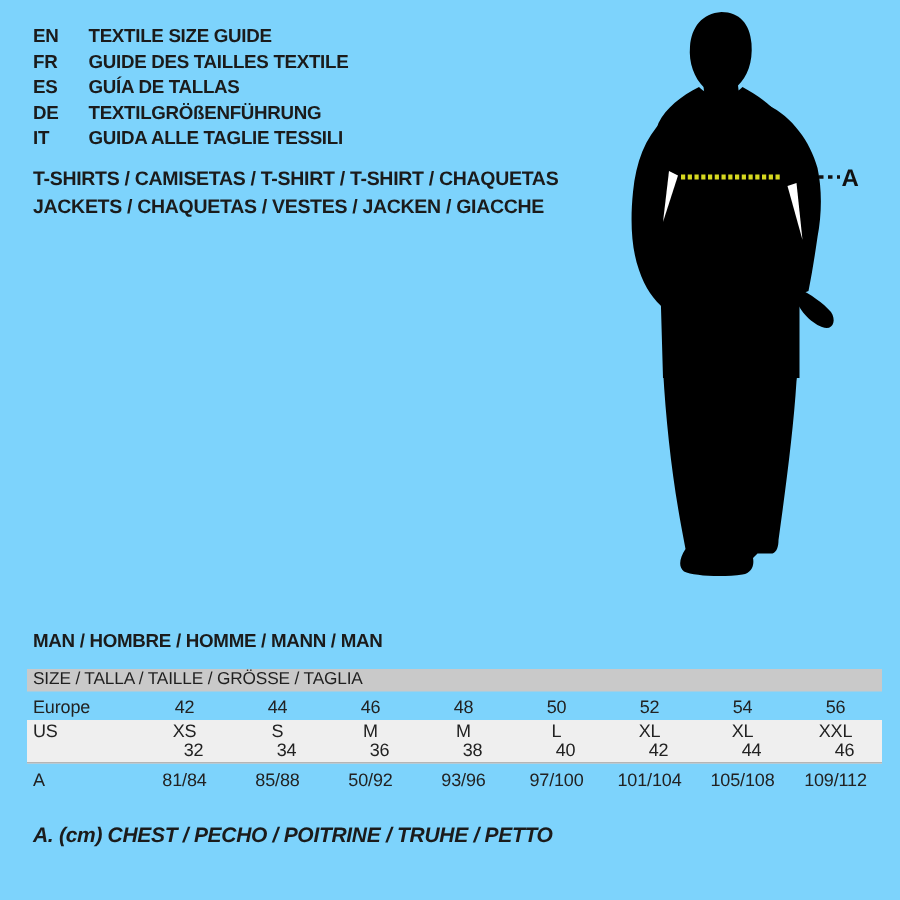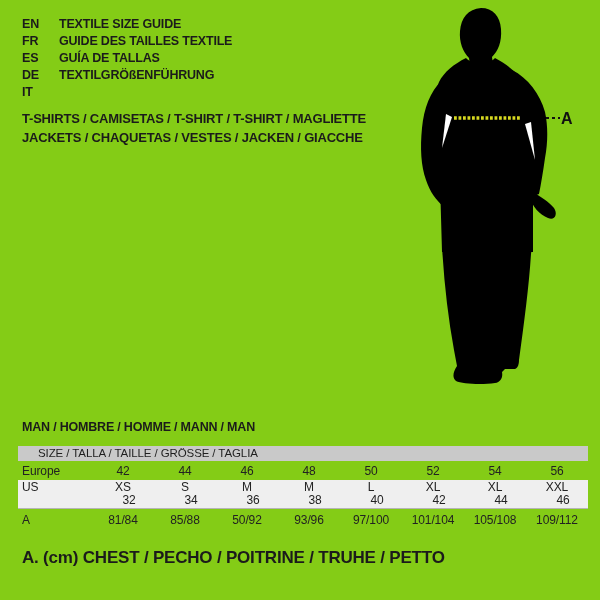--- a/index.html
+++ b/index.html
@@ -1,42 +1,42 @@
 <!DOCTYPE html>
 <html><head>
 <meta charset="utf-8">
 <style>
   html,body{margin:0;padding:0;background:#fff;}
   .canvas{
-    position:relative;width:600px;height:600px;background:#84cc16;overflow:hidden;
+    position:relative;width:600px;height:600px;background:#7dd3fc;overflow:hidden;
     font-family:"Liberation Sans",sans-serif;color:#1b1b1b;
   }
   
   .lang{position:absolute;left:22px;top:16px;font-weight:bold;font-size:12.5px;line-height:17px;letter-spacing:-0.2px;}
   .lang-row{display:flex;}
   .lang-code{width:37px;}
   
   .cats{position:absolute;left:22px;top:109px;font-weight:bold;font-size:13px;line-height:19px;letter-spacing:-0.2px;}
   
   .figure{position:absolute;left:402px;top:2px;width:172px;height:392px;}
   
   .section-title{position:absolute;left:22px;top:420px;font-weight:bold;font-size:12.5px;letter-spacing:-0.2px;}
   
   .size-table{position:absolute;left:18px;top:446px;width:570px;font-size:12px;letter-spacing:-0.1px;color:#222;}
-  .t-head{height:15px;line-height:15px;background:#c9c9c9;padding-left:20px;font-size:11.5px;color:#1f1f1f;}
+  .t-head{height:15px;line-height:15px;background:#c9c9c9;padding-left:4px;font-size:11.5px;color:#1f1f1f;}
   .t-row{display:flex;}
   .t-label{width:70px;padding-left:4px;text-align:left;}
   .t-cell{flex:1;text-align:center;}
   .r-europe{height:19px;line-height:21px;}
   .band{background:#efefef;border-bottom:1px solid #b5b5b5;}
   .r-us{height:14px;line-height:14px;}
   .r-num{height:14px;line-height:13px;gap:12px;}
   .r-a{height:21px;line-height:23px;}
   
-  .footnote{position:absolute;left:22px;top:548px;font-weight:bold;font-size:17px;letter-spacing:-0.2px;}
+  .footnote{position:absolute;left:22px;top:548px;font-weight:bold;font-size:14px;letter-spacing:-0.2px;font-style:italic;}
 </style>
 </head>
 <body>
 
 <div class="canvas">
 
   <div class="lang">
     <div class="lang-row">
       <span class="lang-code">EN</span>
       <span class="lang-text">TEXTILE SIZE GUIDE</span>
@@ -48,25 +48,26 @@
     <div class="lang-row">
       <span class="lang-code">ES</span>
       <span class="lang-text">GUÍA DE TALLAS</span>
     </div>
     <div class="lang-row">
       <span class="lang-code">DE</span>
       <span class="lang-text">TEXTILGRÖßENFÜHRUNG</span>
     </div>
     <div class="lang-row">
       <span class="lang-code">IT</span>
+      <span class="lang-text">GUIDA ALLE TAGLIE TESSILI</span>
     </div>
   </div>
 
   <div class="cats">
-    <div>T-SHIRTS / CAMISETAS / T-SHIRT / T-SHIRT / MAGLIETTE</div>
+    <div>T-SHIRTS / CAMISETAS / T-SHIRT / T-SHIRT / CHAQUETAS</div>
     <div>JACKETS / CHAQUETAS / VESTES / JACKEN / GIACCHE</div>
   </div>
 
   <div class="figure">
     <svg width="172" height="392" viewBox="0 0 172 392" xmlns="http://www.w3.org/2000/svg">
 
       <path d="M 79,6 C 66,7 59,16 58,29 C 57,40 61,50 67,56 L 68,63 L 91,63 L 90,55 C 96,49 100,40 99,27 C 98,14 91,6 79,6 Z" fill="#000"></path>
 
       <path d="M 64,56 C 52,62 42,70 37,80 C 34,88 33,100 34,120 L 38,180 L 40,250 L 131,250 L 131,180 C 133,140 133,105 127,90 C 121,75 108,64 93,56 C 87,63 70,63 64,56 Z" fill="#000"></path>
 

